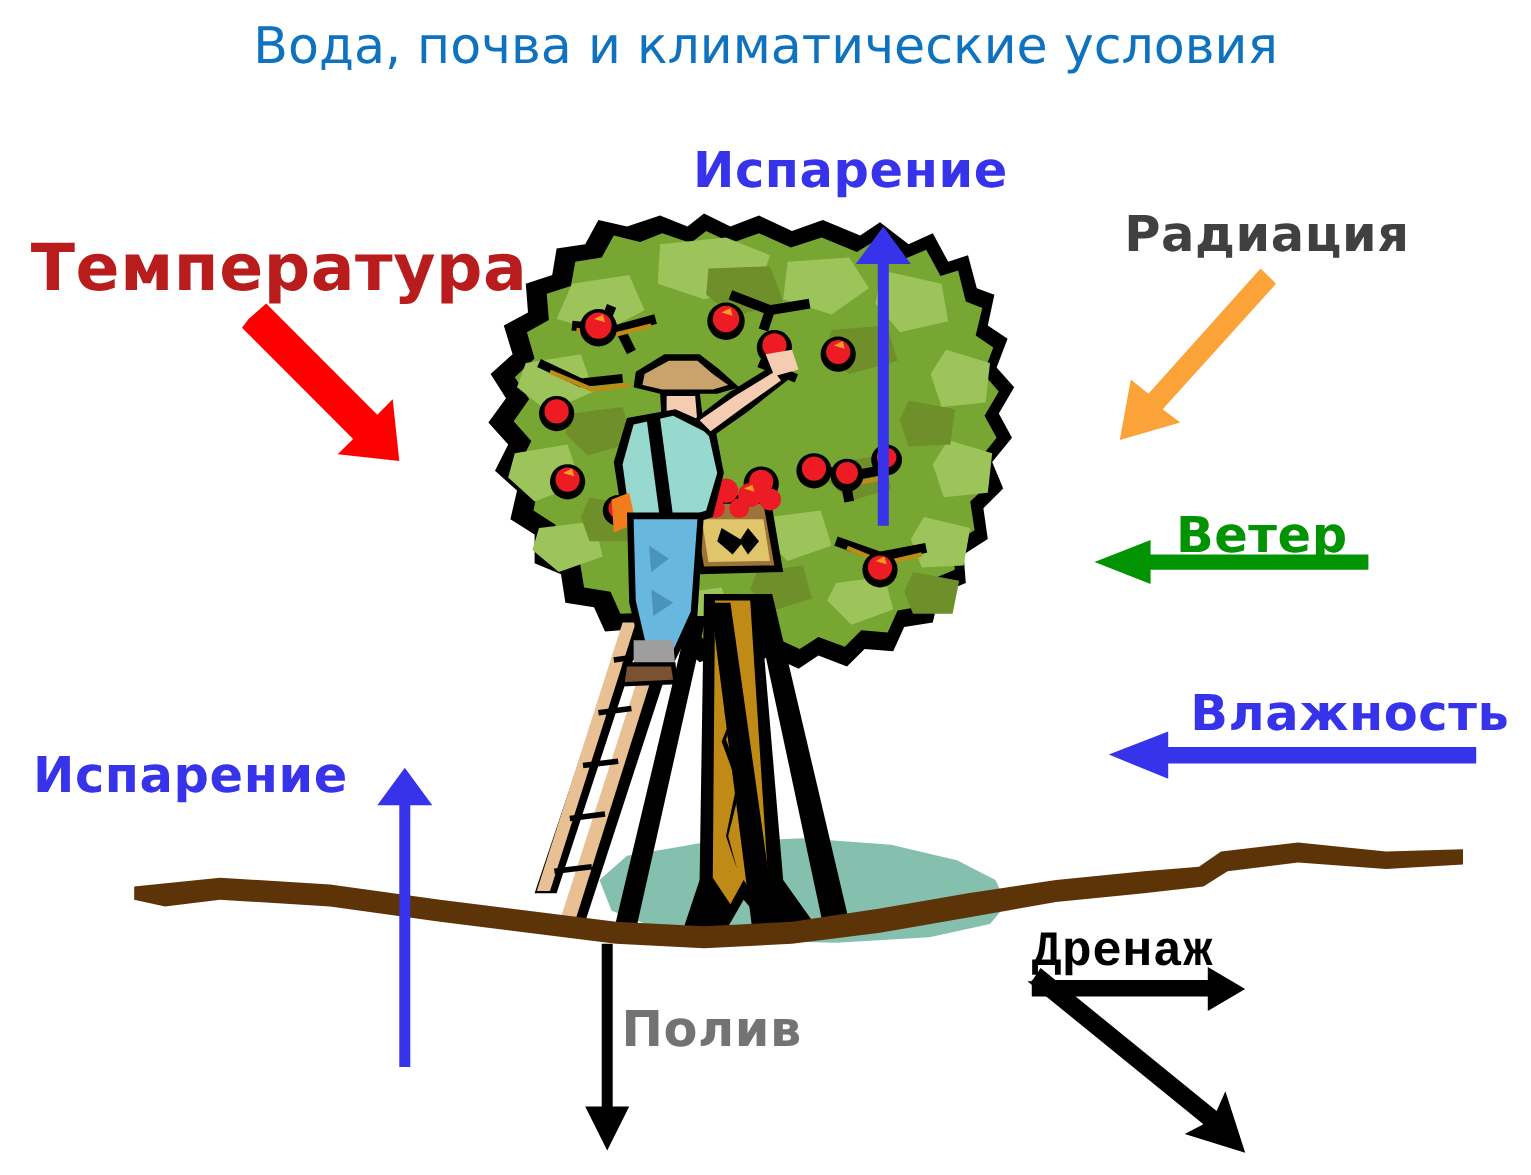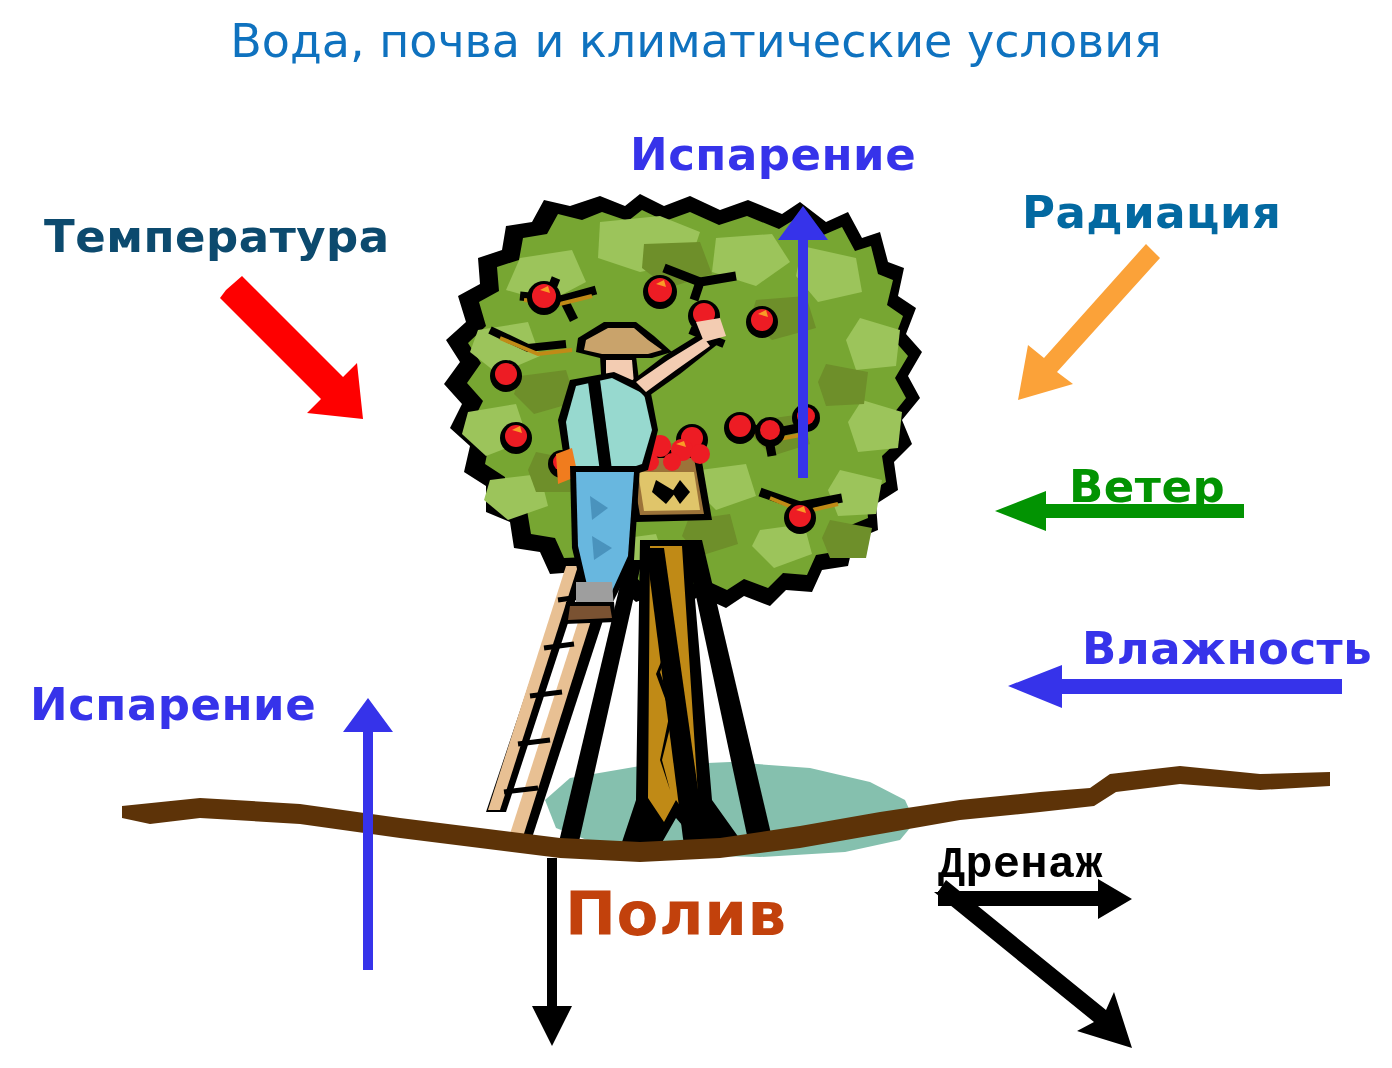--- a/index.html
+++ b/index.html
@@ -38,27 +38,27 @@
     top: 18px;
     width: 1392px;
     text-align: center;
     font-family: "DejaVu Sans", sans-serif;
     font-weight: normal;
     font-size: 46px;
     color: #0f72bf;
     letter-spacing: 0px;
     line-height: 1;
   }
-  #lbl-temperature { left: 28px;  top: 214px; font-size: 45px; color: #0c4a6e; margin-left: 16px; }
+  #lbl-temperature { left: 28px;  top: 214px; font-size: 59px; color: #b91c1c; }
   #lbl-evap-top    { left: 630px; top: 132px; font-size: 45px; color: #3633ea; }
-  #lbl-radiation   { left: 1022px;top: 190px; font-size: 45px; color: #0369a1; }
+  #lbl-radiation   { left: 1022px;top: 190px; font-size: 45px; color: #404040; }
   #lbl-wind        { left: 1069px;top: 452px; font-size: 45px; color: #029302; margin-top: 12px; }
   #lbl-humidity    { left: 1050px;top: 626px; font-size: 45px; color: #3633ea; margin-left: 32px; }
   #lbl-evap-bottom { left: 30px;  top: 682px; font-size: 45px; color: #3633ea; }
-  #lbl-irrigation  { left: 565px; top: 883px; font-size: 61px; color: #c2410c; }
+  #lbl-irrigation  { left: 565px; top: 913px; font-size: 45px; color: #737373; }
   #lbl-drainage    { left: 938px; top: 843px; font-size: 45px; color: #000000; font-family: Liberation Mono, monospace; }
 </style>
 </head>
 <body>
 
 <div id="stage">
 
   <div id="title">Вода, почва и климатические условия</div>
 
   <svg class="layer" viewBox="0 0 1392 1068" xmlns="http://www.w3.org/2000/svg">

